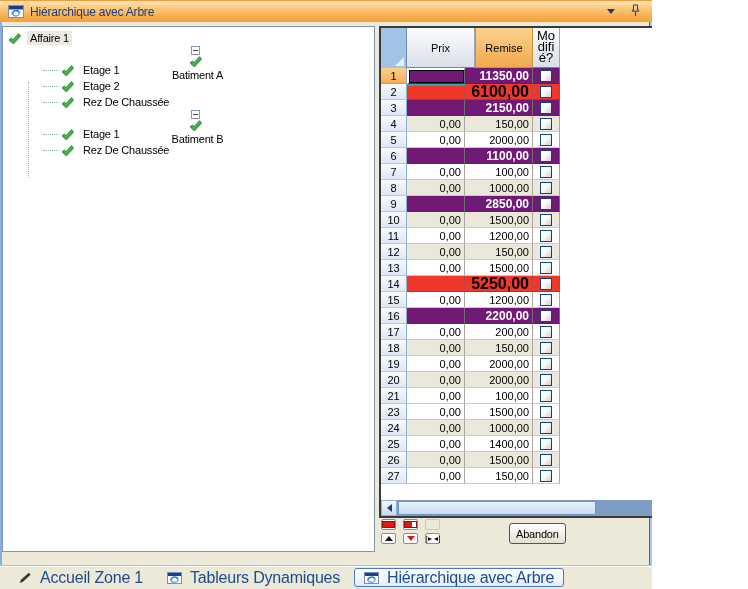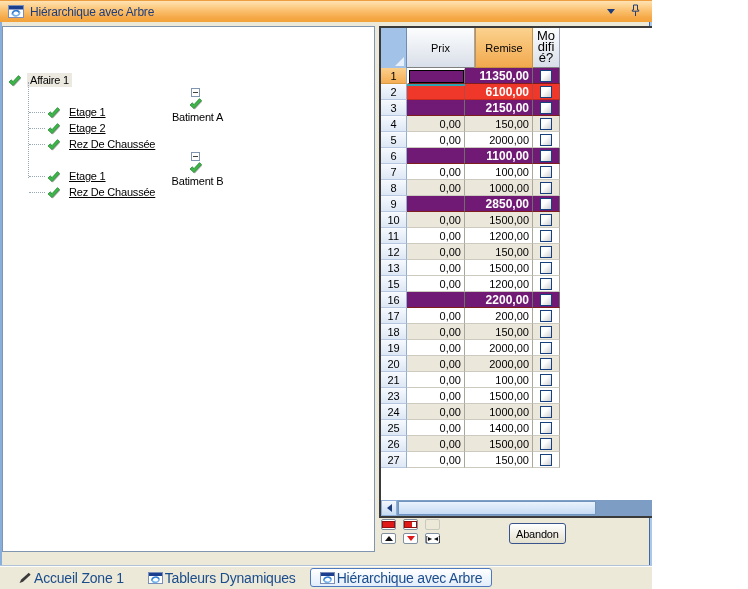--- a/index.html
+++ b/index.html
@@ -17,23 +17,23 @@
 
   
   .edge-l{position:absolute;left:0;top:22px;bottom:24px;width:2px;background:#88AEDC;}
   .edge-r{position:absolute;right:0;top:22px;bottom:24px;width:3px;background:#A9C8EC;border-left:1px solid #44699E;box-sizing:border-box;}
 
   
   .tree-panel{position:absolute;left:2px;top:26px;width:373px;height:526px;background:#FFF;
     border:1px solid #8096B0;box-sizing:border-box;overflow:hidden;padding-top:3px;}
   .vline{position:absolute;left:25px;top:55px;height:96px;width:0;border-left:1px dotted #98A8B8;}
   .tnode{height:16px;display:flex;align-items:center;font-size:11px;color:#000;letter-spacing:-0.2px;}
-  .tnode.d0{padding-left:4px;margin-top:42px;}
+  .tnode.d0{padding-left:4px;}
   .tnode.d1{padding-left:18px;flex-direction:column;}
-  .tnode.d2{padding-left:26px;text-decoration:underline;}
+  .tnode.d2{padding-left:40px;}
   .stub{width:16px;height:0;border-top:1px dotted #98A8B8;margin-right:1px;}
   .expander{width:9px;height:9px;box-sizing:border-box;border:1px solid #8096B0;background:#FFF;margin-right:4px;
     background-image:linear-gradient(#404040,#404040);background-size:5px 1px;background-position:center;background-repeat:no-repeat;flex:none;}
   .check{display:inline-flex;margin-right:6px;flex:none;}
   .tlabel{padding:1px 3px;white-space:nowrap;}
   .tlabel.sel{background:#ECEAE0;}
 
   
   .gridw{position:absolute;left:379px;top:26px;width:367px;height:492px;border:2px solid #3A3A3A;background:#FFF;box-sizing:border-box;}
   .gridscroll{position:absolute;left:0;top:0;width:347px;height:472px;overflow:hidden;}
@@ -56,21 +56,21 @@
   .cell{box-sizing:border-box;font-size:11px;color:#000;display:flex;align-items:center;justify-content:flex-end;
     padding-right:3px;border-right:1px solid #A8A89E;border-bottom:1px solid #CDCBC0;background:#FFF;}
   .remise{width:58px;}
   .prix{width:68px;}
   .mod{width:27px;justify-content:center;padding-right:0;}
   .rowfill{flex:1;background:#FFF;border-bottom:1px solid #FFF;}
   .grow.beige .cell{background:#EBE8DB;}
   .grow.black .cell{background:#701a75;border-bottom:1px solid #7f1d1d;border-right:1px solid #6E6E6E;}
   .grow.black .prix{color:#FFF;font-weight:bold;font-size:12px;}
   .grow.red .cell{background:#EF3829;border-bottom:1px solid #C42C20;border-right:1px solid #B44;}
-  .grow.red .prix{color:#ffffff;font-weight:bold;font-size:12px;}
+  .grow.red .prix{color:#000000;font-weight:bold;font-size:16px;}
   .cell.active{position:relative;z-index:3;border:2px solid #FFF;box-shadow:0 2px 0 0 #2FA3B2,inset 0 0 0 1px #000;}
   .cbx{width:12px;height:12px;box-sizing:border-box;border:1px solid #17407E;background:linear-gradient(135deg,#FFF 40%,#CFCFCF);}
 
   
   .vsb{position:absolute;right:0;top:0;width:16px;height:472px;background:#7E9DC4;}
   .sbtn{position:absolute;width:16px;height:16px;box-sizing:border-box;background:linear-gradient(#F5F9FE,#C7DBF3);
     border:1px solid #8EB0D8;display:flex;align-items:center;justify-content:center;}
   .tri-u{width:0;height:0;border-left:4px solid transparent;border-right:4px solid transparent;border-bottom:5px solid #1D3D7D;}
   .tri-d{width:0;height:0;border-left:4px solid transparent;border-right:4px solid transparent;border-top:5px solid #1D3D7D;}
   .tri-l{width:0;height:0;border-top:4px solid transparent;border-bottom:4px solid transparent;border-right:5px solid #1D3D7D;}
@@ -93,21 +93,21 @@
   .ibtn .fit{font-size:7px;color:#101010;line-height:7px;letter-spacing:-1px;}
   .xpbtn{position:absolute;top:523px;height:21px;box-sizing:border-box;border:1px solid #39538C;border-radius:3px;
     background:linear-gradient(#FFFFFF,#EFEDE2 60%,#E3E0CE);font-family:"Liberation Sans",sans-serif;
     font-size:11px;color:#000;padding:1px 6px;letter-spacing:-0.2px;}
   .xpbtn.v{left:446px;margin-top:43px;}
   .xpbtn.a{left:509px;}
 
   
   .tabbar{position:absolute;left:0;right:0;bottom:0;height:24px;background:#ECE9D8;border-top:1px solid #AFC2DA;
     box-shadow:inset 0 1px 0 #FDFDFB;display:flex;align-items:center;padding-left:8px;gap:4px;box-sizing:border-box;}
-  .tab{display:flex;align-items:center;gap:2px;padding:0 9px;font-size:14px;color:#1B4C8C;height:19px;
+  .tab{display:flex;align-items:center;gap:8px;padding:0 9px;font-size:16px;color:#1B4C8C;height:19px;
     border:1px solid transparent;box-sizing:border-box;letter-spacing:-0.2px;white-space:nowrap;}
   .tab.active{background:linear-gradient(#FFFFFF,#E2EDFA);border-color:#4D79BE;border-radius:3px;}
 </style>
 </head>
 <body>
 
 <div id="win">
 
   <div class="titlebar">
     <span class="wicon">
@@ -336,20 +336,29 @@
           </div>
           <div class="grow white">
             <div class="rh">13</div>
             <div class="cell remise">0,00</div>
             <div class="cell prix">1500,00</div>
             <div class="cell mod">
               <span class="cbx"></span>
             </div>
             <div class="rowfill"></div>
           </div>
+          <div class="grow red">
+            <div class="rh">14</div>
+            <div class="cell remise"></div>
+            <div class="cell prix">5250,00</div>
+            <div class="cell mod">
+              <span class="cbx"></span>
+            </div>
+            <div class="rowfill"></div>
+          </div>
           <div class="grow white">
             <div class="rh">15</div>
             <div class="cell remise">0,00</div>
             <div class="cell prix">1200,00</div>
             <div class="cell mod">
               <span class="cbx"></span>
             </div>
             <div class="rowfill"></div>
           </div>
           <div class="grow black">

